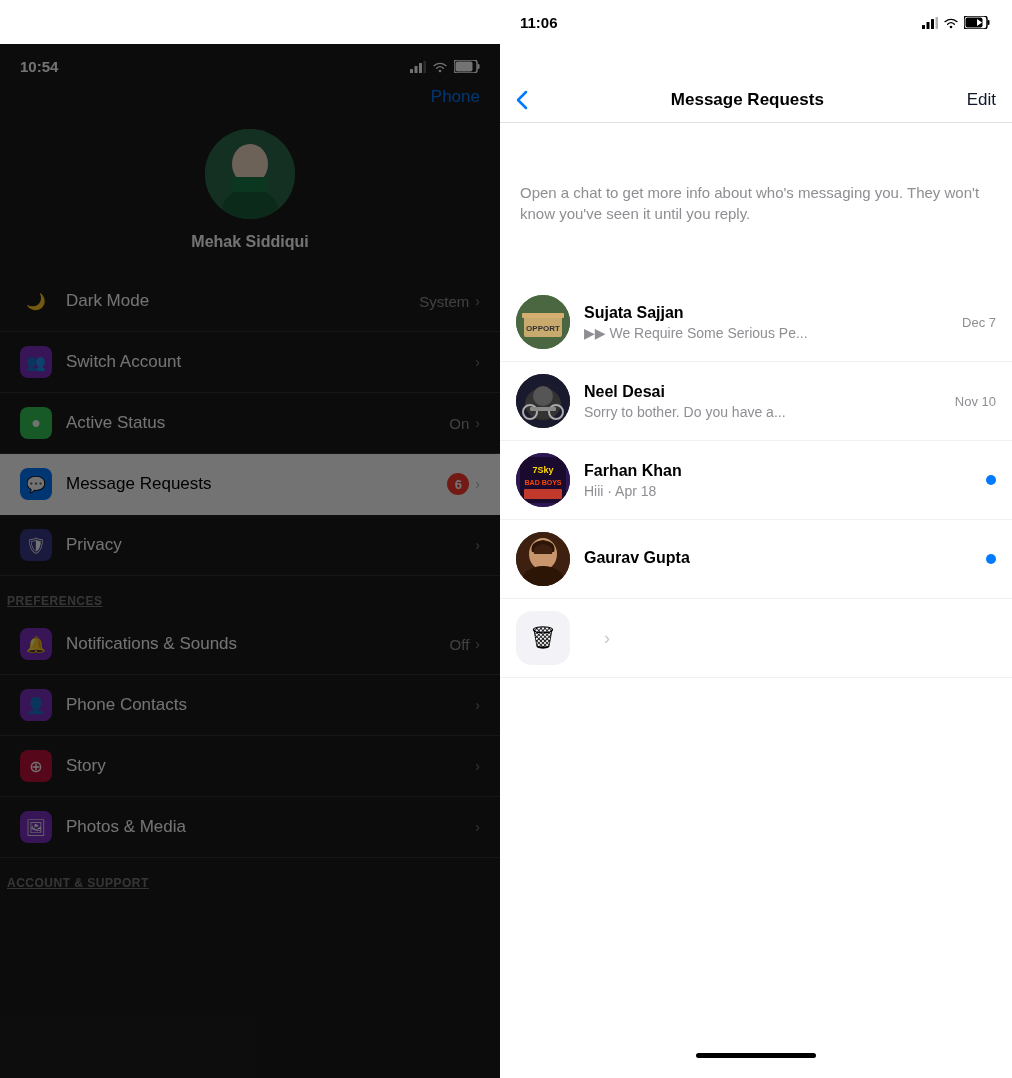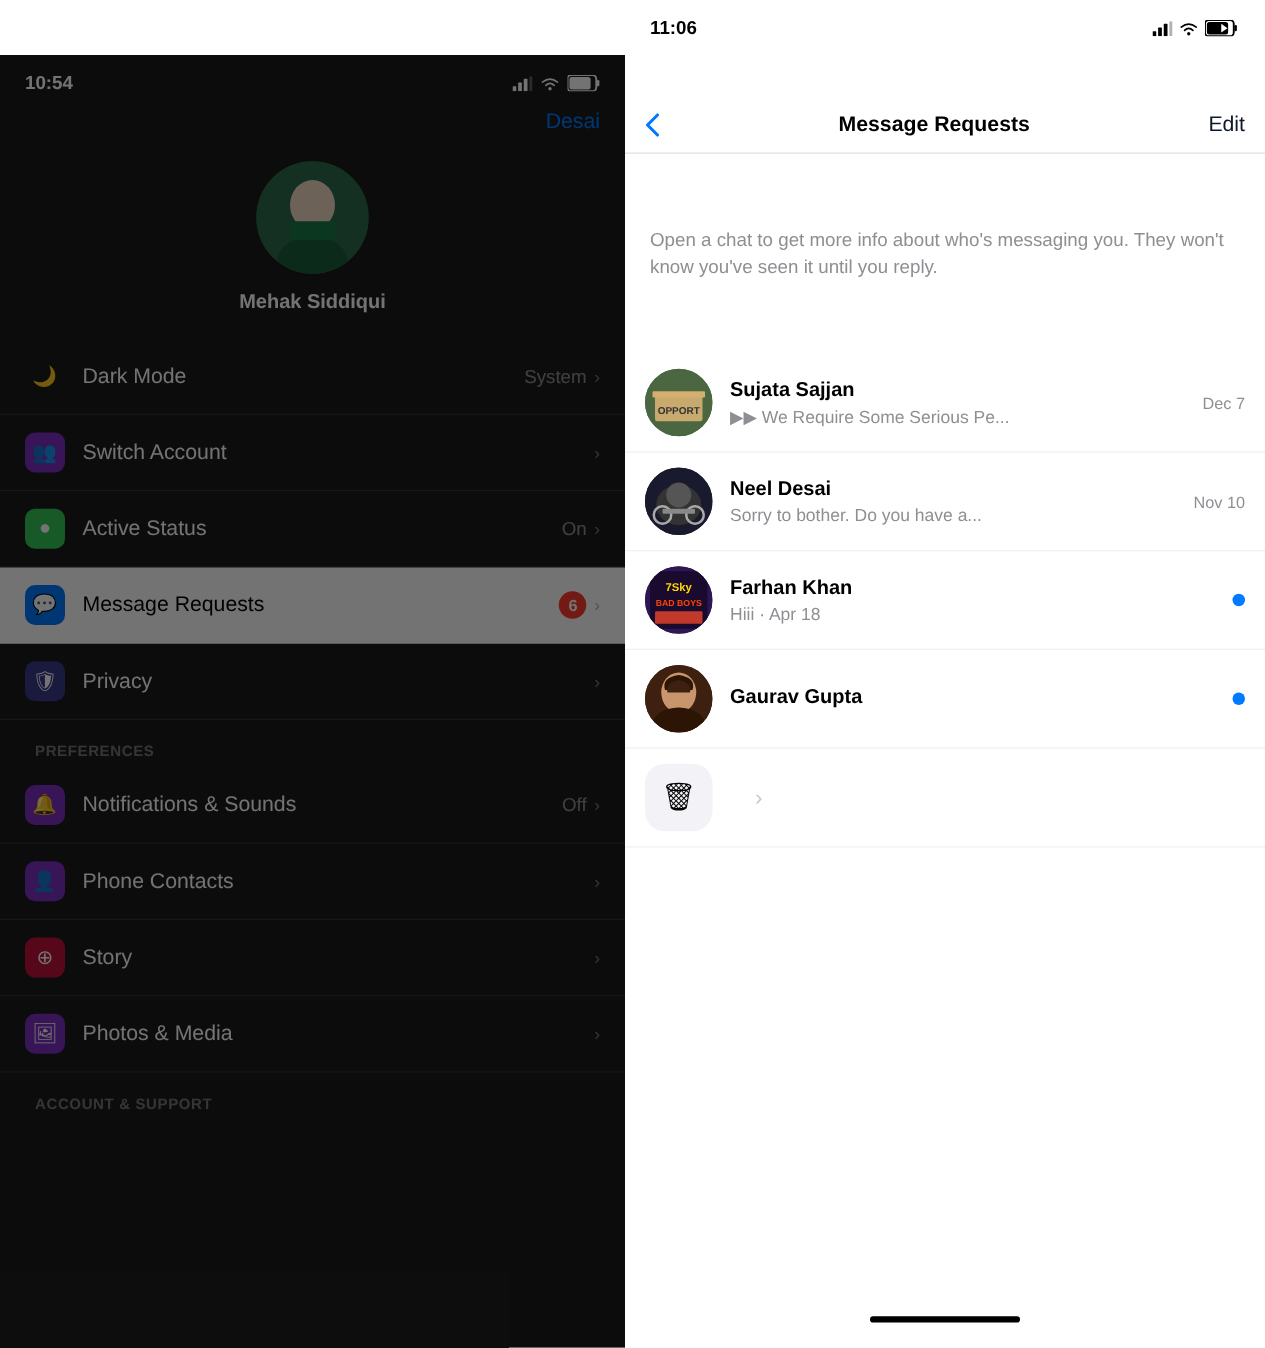--- a/index.html
+++ b/index.html
@@ -145,26 +145,27 @@
       border-radius: 50%;
       width: 22px;
       height: 22px;
       display: flex;
       align-items: center;
       justify-content: center;
       margin-right: 6px;
     }
 
     .section-label {
-      padding: 18px 28px 6px;
+      padding: 18px 7px 6px;
       font-size: 12px;
       font-weight: 600;
       color: rgba(255,255,255,0.4);
       letter-spacing: 0.5px;
       text-transform: uppercase;
+      text-decoration: underline;
     }
 
     .bottom-bar-left {
       padding: 14px 20px 20px;
       display: flex;
       justify-content: center;
     }
     .home-indicator-left {
       width: 120px;
       height: 5px;
@@ -349,21 +350,21 @@
           </svg>
         <svg width="26" height="13" viewBox="0 0 26 13">
             <rect x="0" y="0" width="23" height="13" rx="3" fill="none" stroke="white" stroke-width="1.5"></rect>
             <rect x="23.5" y="4" width="2" height="5" rx="1" fill="white"></rect>
             <rect x="1.5" y="1.5" width="17" height="10" rx="2" fill="white"></rect>
           </svg>
       </div>
     </div>
 
     <div class="done-bar">
-      <button class="done-btn">Desai</button>
+      <button class="done-btn">Phone</button>
     </div>
 
     <div class="profile-section">
       <div class="avatar-circle avatar-green">
         <svg viewBox="0 0 90 90" xmlns="http://www.w3.org/2000/svg">
           <rect width="90" height="90" fill="#2d6a4f"></rect>
           <ellipse cx="45" cy="35" rx="18" ry="20" fill="#f0d9c0"></ellipse>
           <ellipse cx="45" cy="80" rx="28" ry="20" fill="#1a5e3a"></ellipse>
           <rect x="27" y="48" width="36" height="15" fill="#1a7a4a"></rect>
         </svg>

